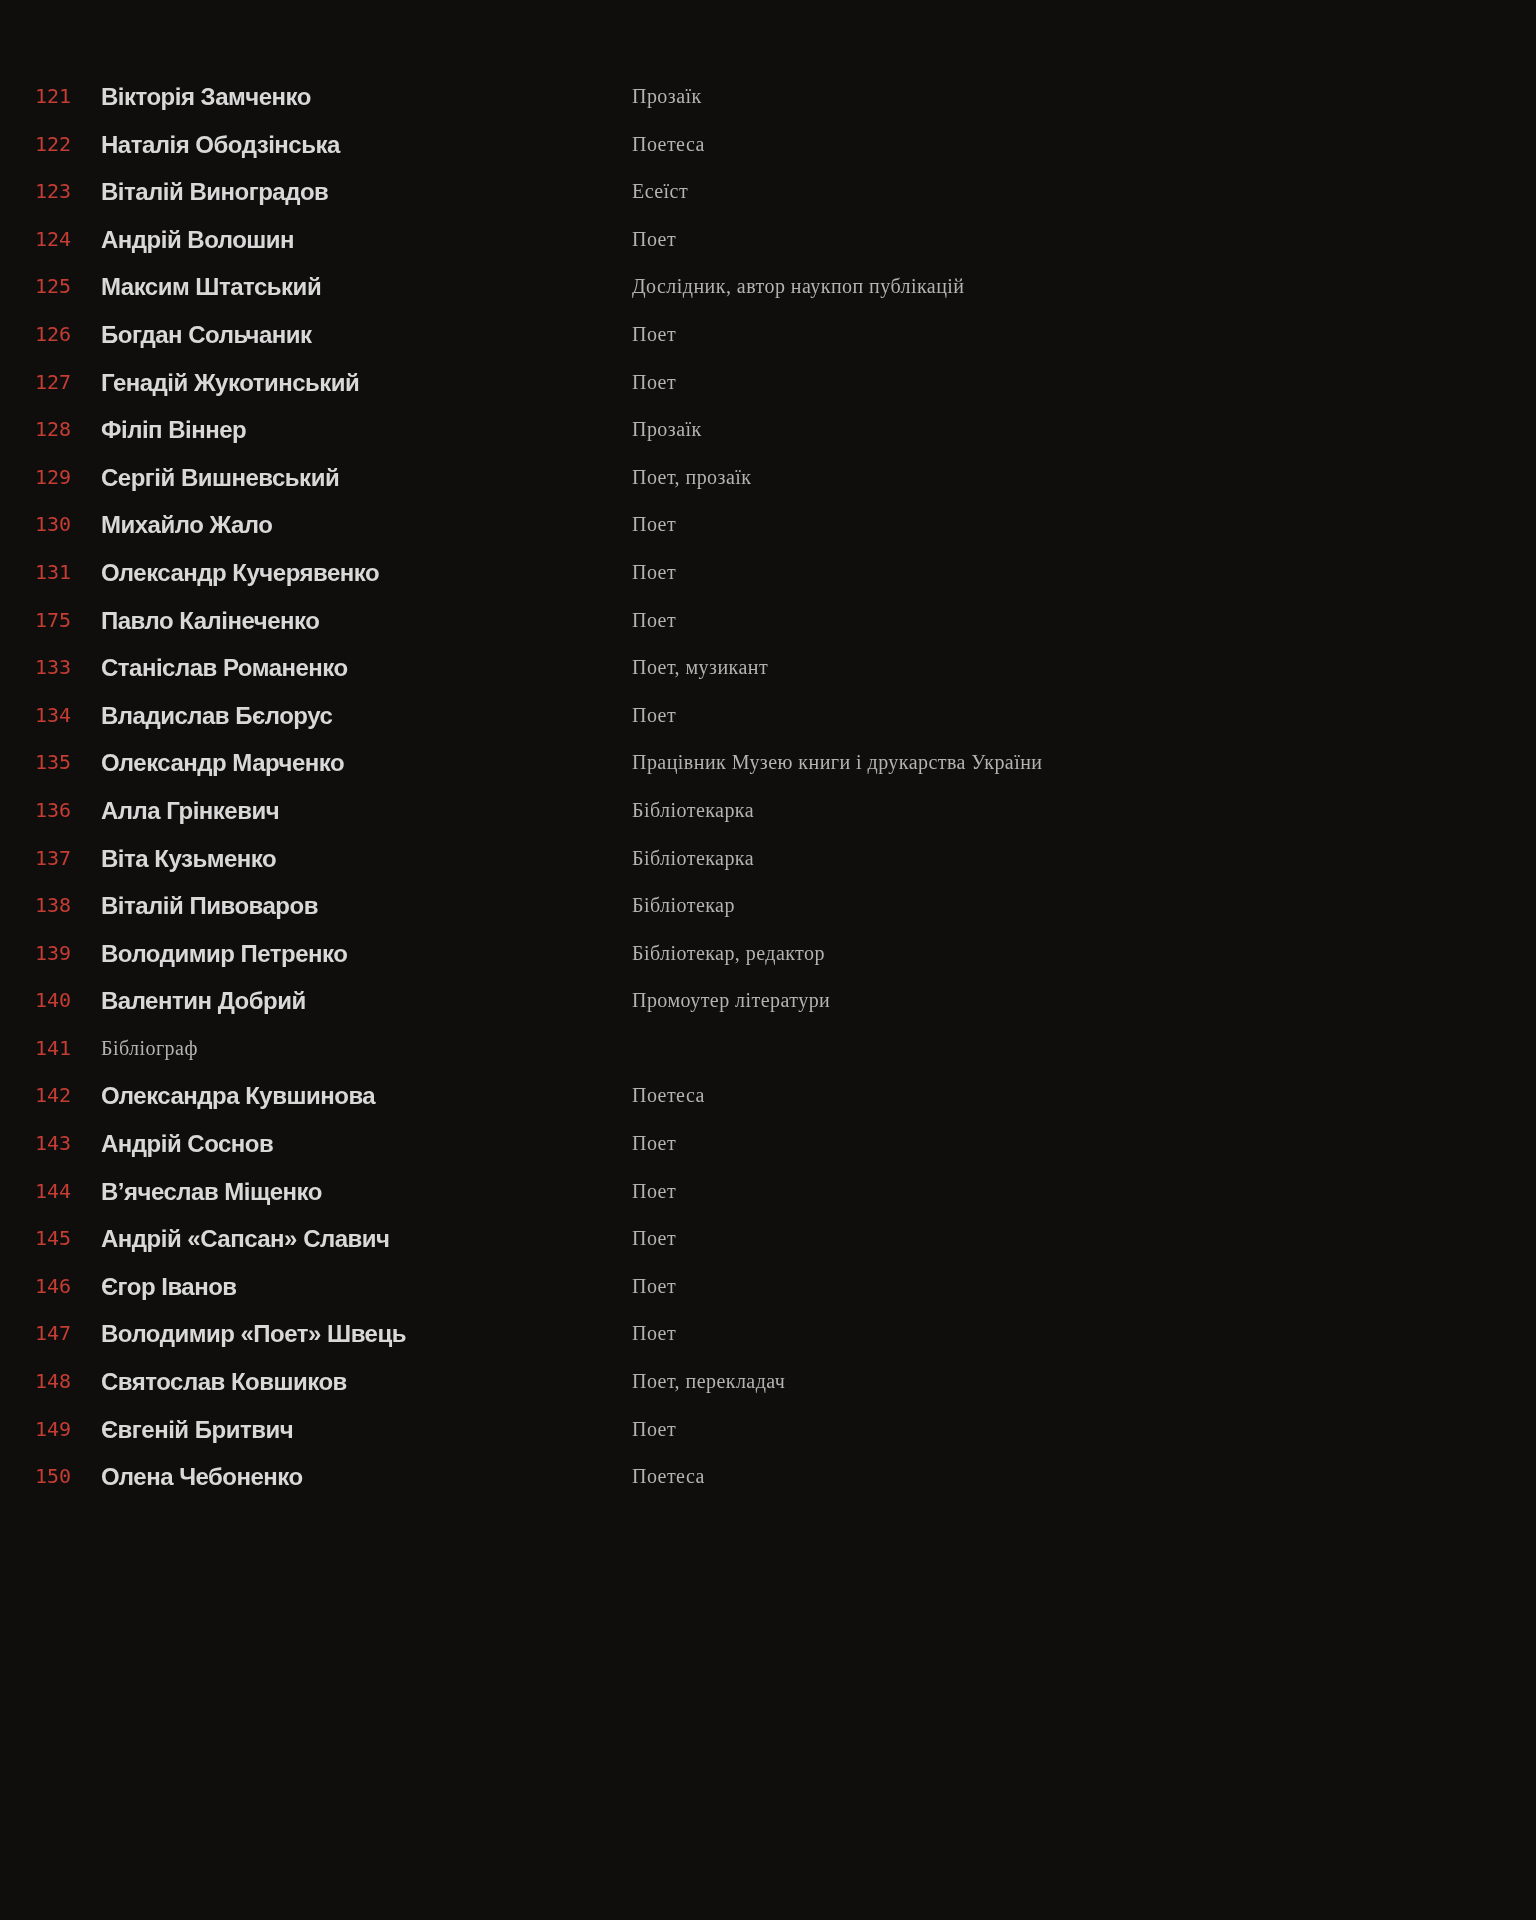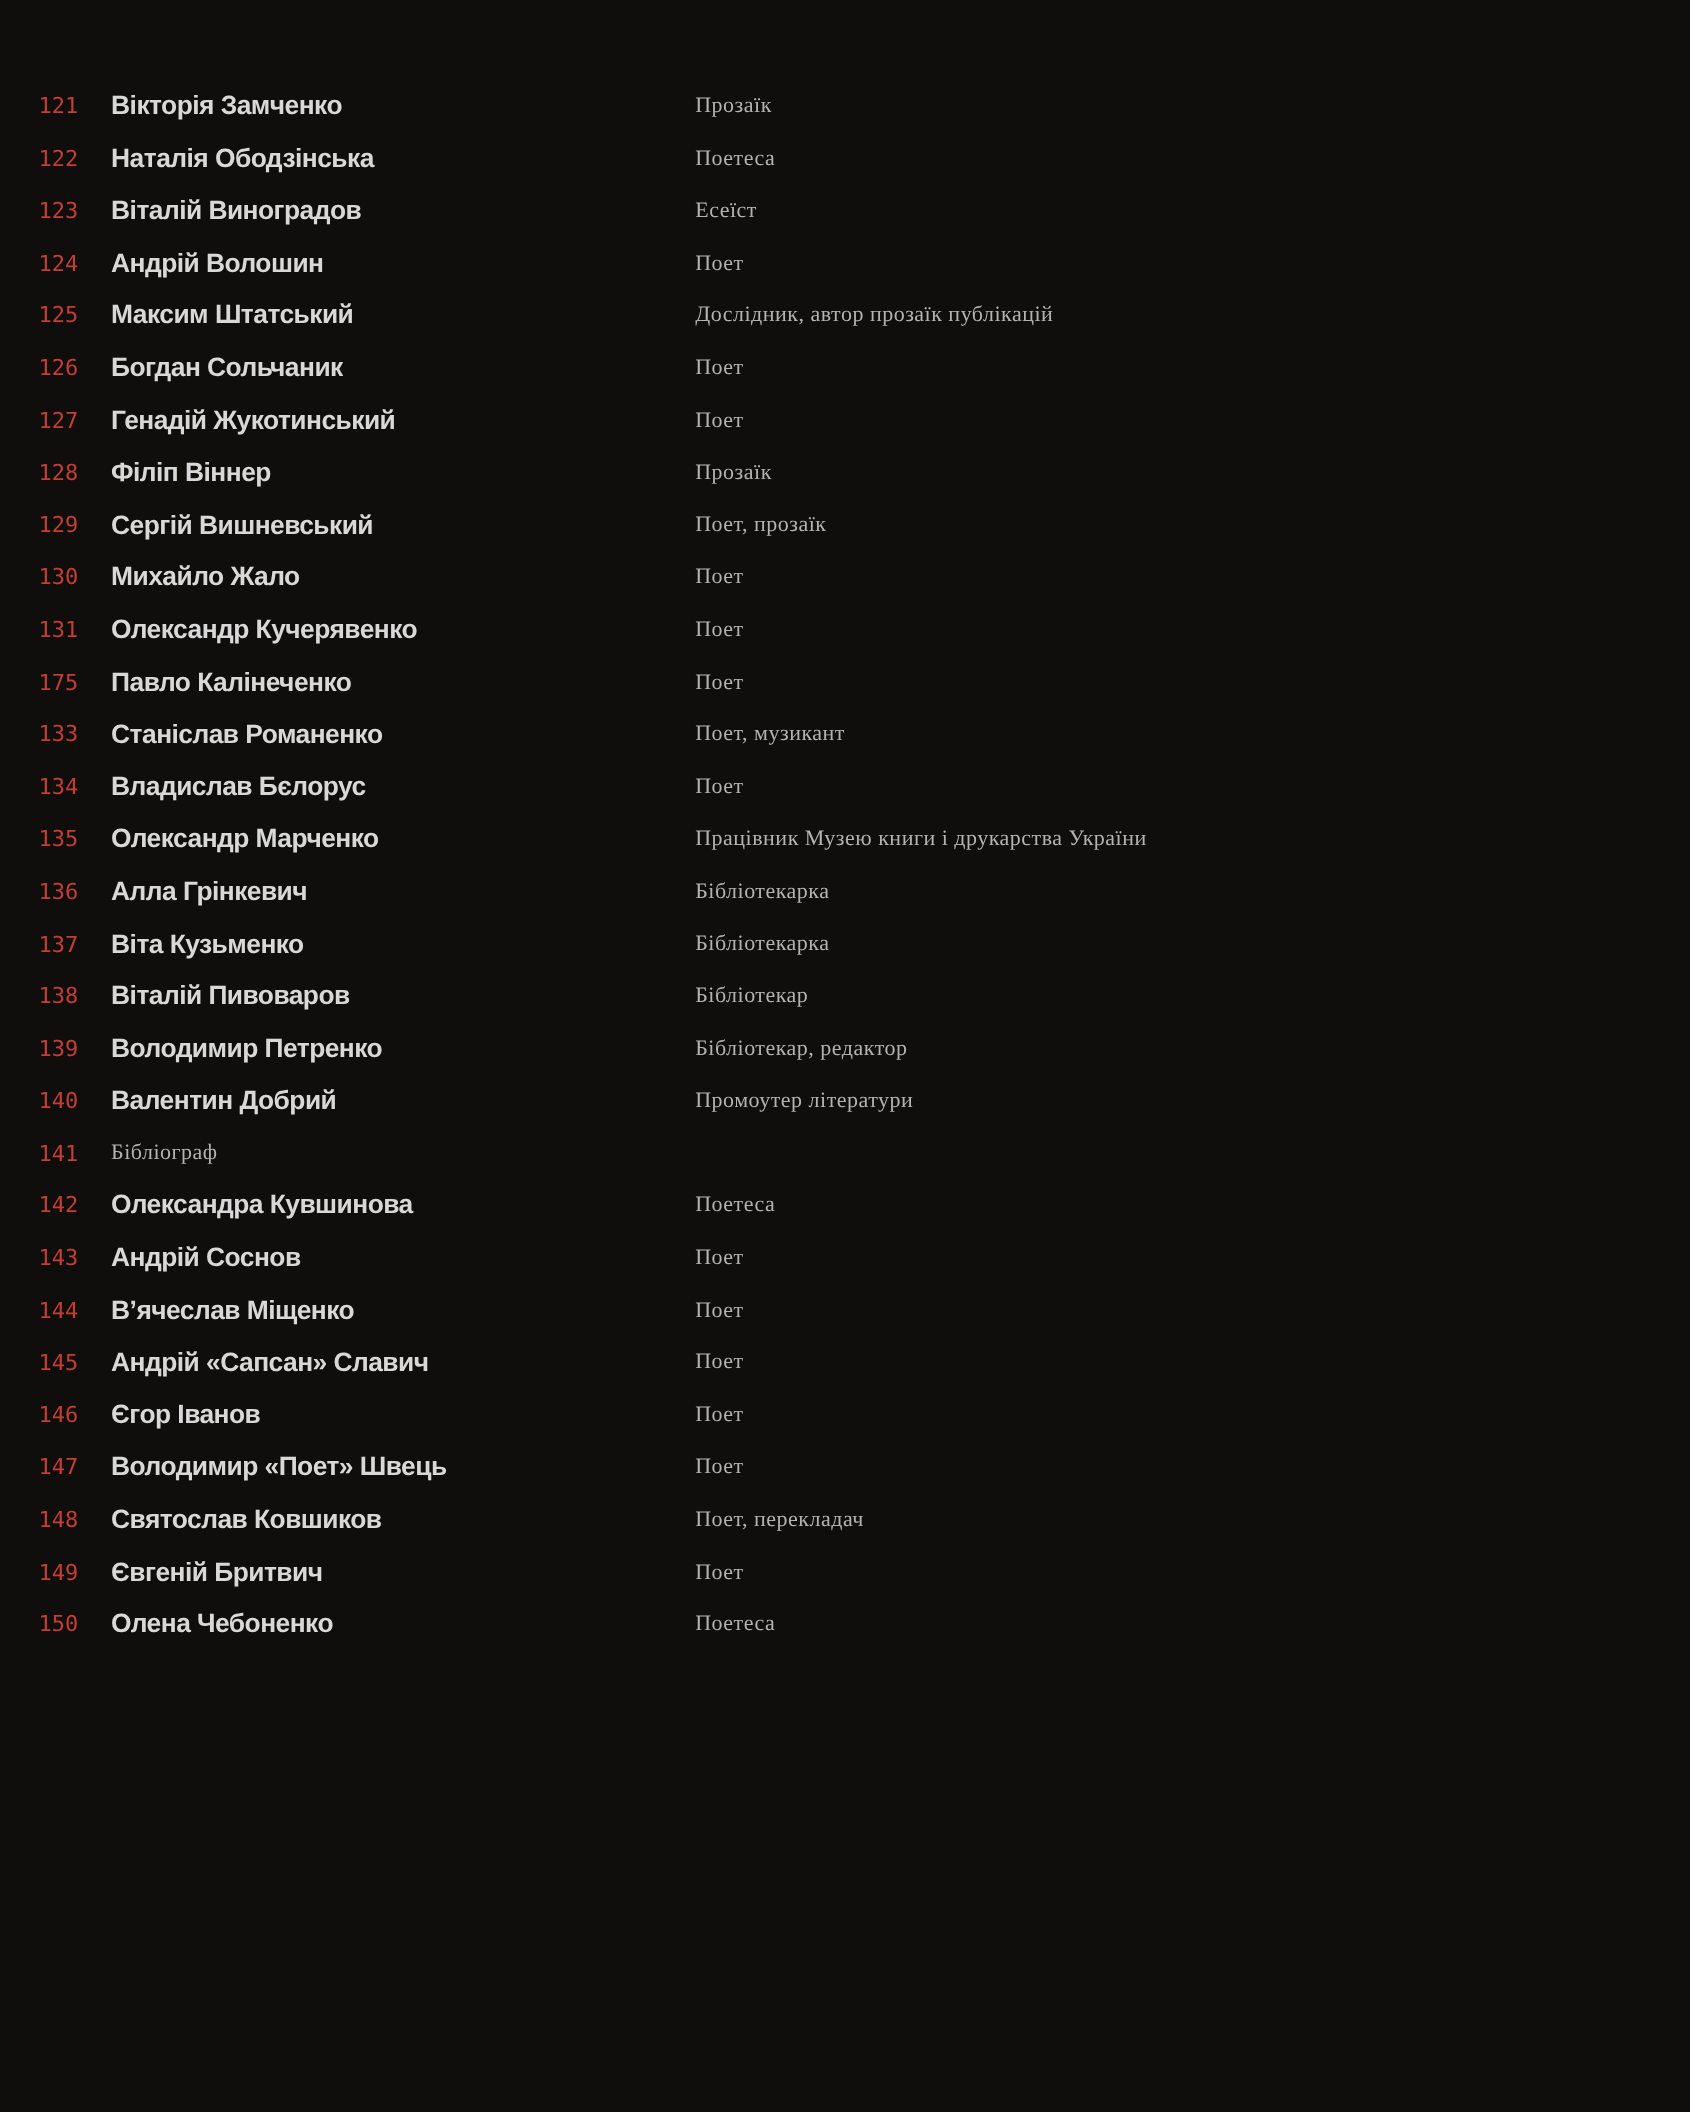--- a/index.html
+++ b/index.html
@@ -76,21 +76,21 @@
 
   <div class="row">
     <span class="num">124</span>
     <span class="name">Андрій Волошин</span>
     <span class="desc">Поет</span>
   </div>
 
   <div class="row">
     <span class="num">125</span>
     <span class="name">Максим Штатський</span>
-    <span class="desc">Дослідник, автор прозаїк публікацій</span>
+    <span class="desc">Дослідник, автор наукпоп публікацій</span>
   </div>
 
   <div class="row">
     <span class="num">126</span>
     <span class="name">Богдан Сольчаник</span>
     <span class="desc">Поет</span>
   </div>
 
   <div class="row">
     <span class="num">127</span>

